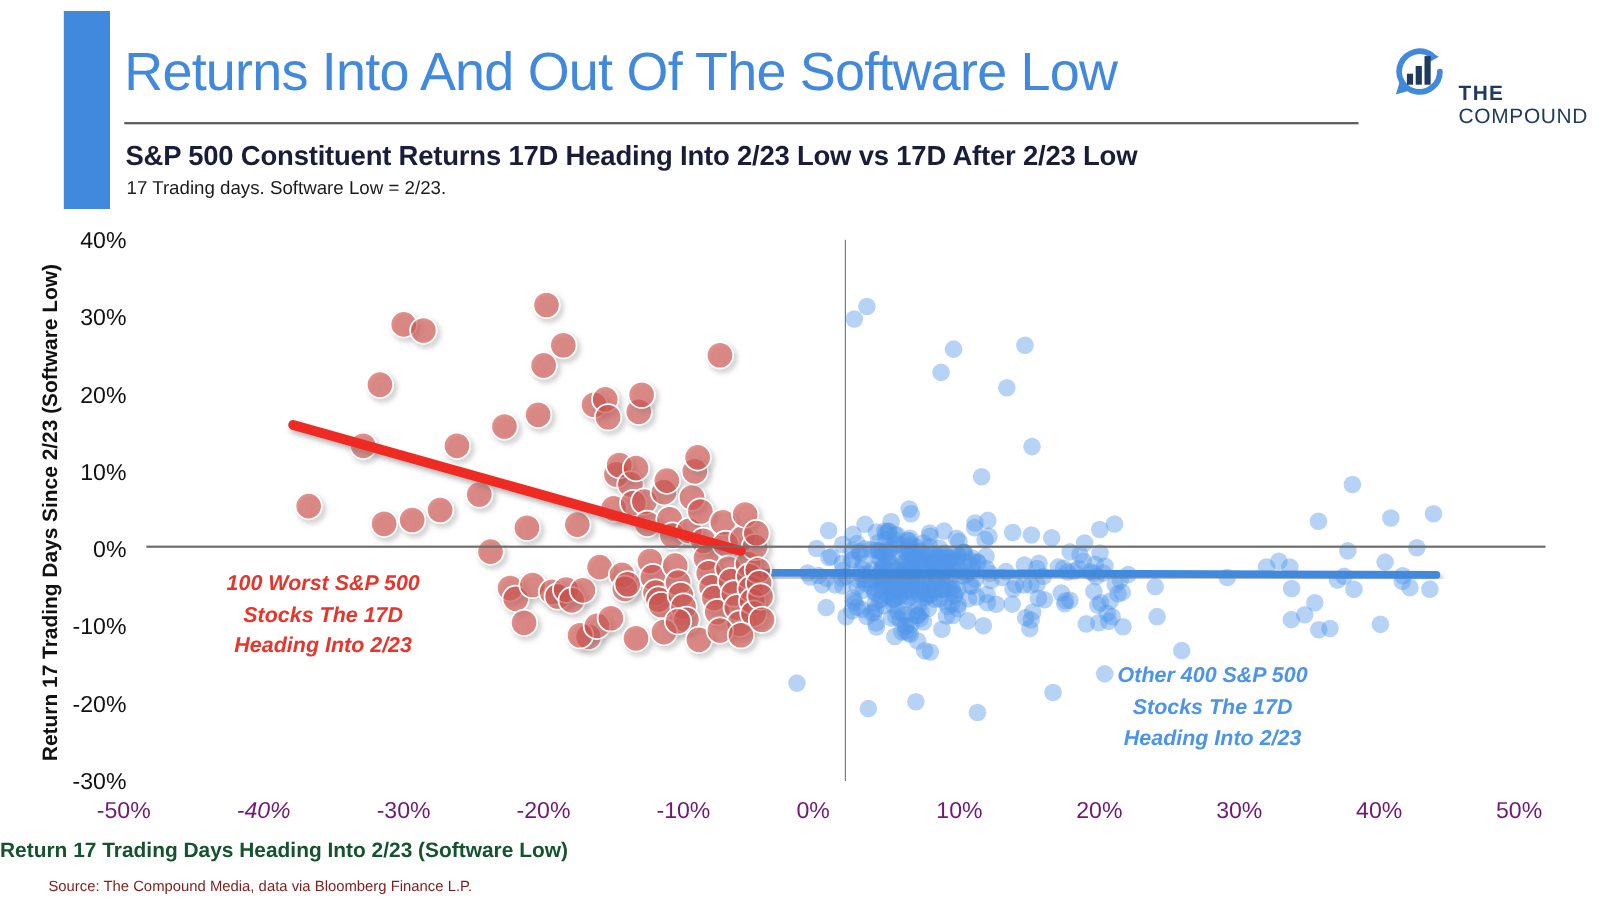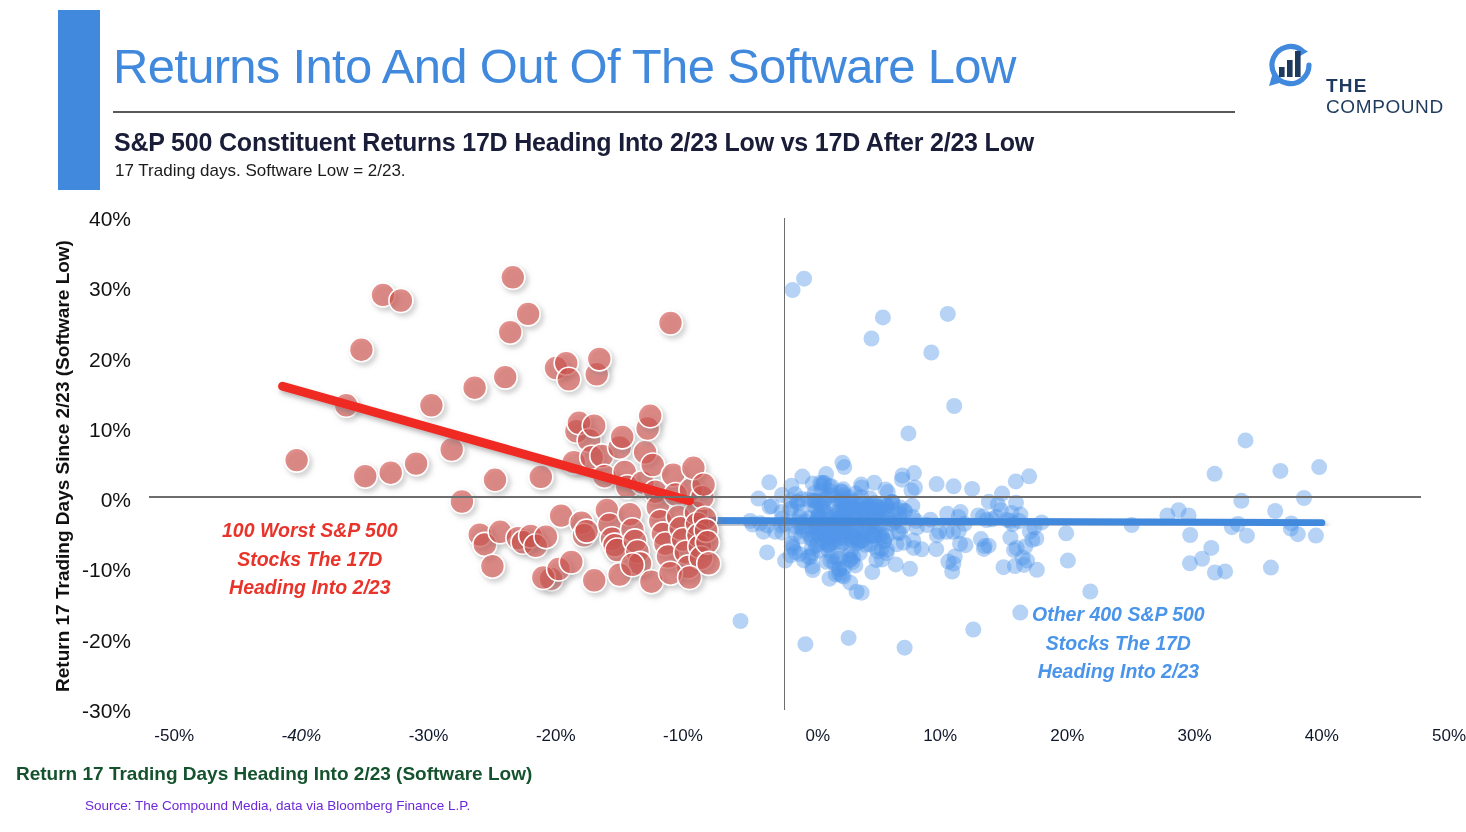--- a/index.html
+++ b/index.html
@@ -40,34 +40,34 @@
   }
 
   
   .logo { position:absolute; left:1262px; top:36px; width:200px; height:62px; }
   .logo-mark { position:absolute; left:0; top:0; width:58px; height:58px; }
   .logo-text { position:absolute; left:64px; top:4px; line-height:1.08; }
   .logo-text .l1 { font-size:19px; font-weight:bold; color:#1F3A5F; letter-spacing:1.2px;margin-top:36px; }
   .logo-text .l2 { font-size:19px; font-weight:normal; color:#1F3A5F; letter-spacing:0.6px; }
 
   
-  .plot { position:absolute; left:16px; top:0; width:1259px; height:832px; }
+  .plot { position:absolute; left:0; top:0; width:1259px; height:832px; }
   .axis-line { position:absolute; background:#6d6d6d; }
   #x-axis { left:133px; top:496px; width:1272px; height:1.6px; }
   #y-axis { left:767.5px; top:218px; width:1.6px; height:492px; }
 
   .ytick {
     position:absolute; right:0; width:60px; text-align:right;
     font-size:21px; color:#111; transform:translateY(-50%);
     font-family:"Liberation Sans", sans-serif;
   }
   .ytick-wrap { position:absolute; left:45px; width:70px; top:0; height:832px; }
   .xtick {
-    position:absolute; top:0; width:90px; margin-left:-45px; text-align:right;
-    font-size:17px; color:#0f172a;
+    position:absolute; top:0; width:90px; margin-left:-45px; text-align:left;
+    font-size:21px; color:#701a75;
   }
   .xtick-wrap { position:absolute; left:0; top:726px; width:1466px; height:30px; }
 
   .ylabel {
     position:absolute; left:-233px; top:455px; width:560px;
     transform:rotate(-90deg); transform-origin:center center;
     text-align:center; font-size:19px; font-weight:bold; color:#111;
   }
   .xlabel {
     position:absolute; left:0; top:763px; width:1466px; text-align:left;
@@ -76,21 +76,21 @@
 
   .annotation {
     position:absolute; font-weight:bold; font-style:italic;
     font-size:19.5px; line-height:1.47; text-align:center; white-space:nowrap;
   }
   #ann-red  { left:206px; top:516px; color:#E8342A; }
   #ann-blue { left:1016px; top:600px; color:#4A94EA; }
 
   .source {
     position:absolute; left:44px; top:798px;
-    font-size:13.5px; color:#6d28d9;margin-left:41px;
+    font-size:13.5px; color:#7f1d1d;
   }
 
   svg.scatter { position:absolute; left:0; top:0; width:1466px; height:832px; pointer-events:none; }
 </style>
 </head>
 <body>
 
 <div id="root">
 
   <div class="accent-bar"></div>

